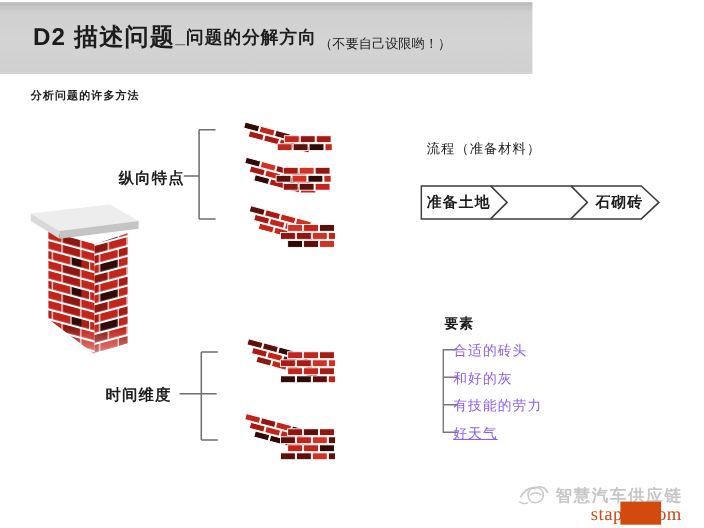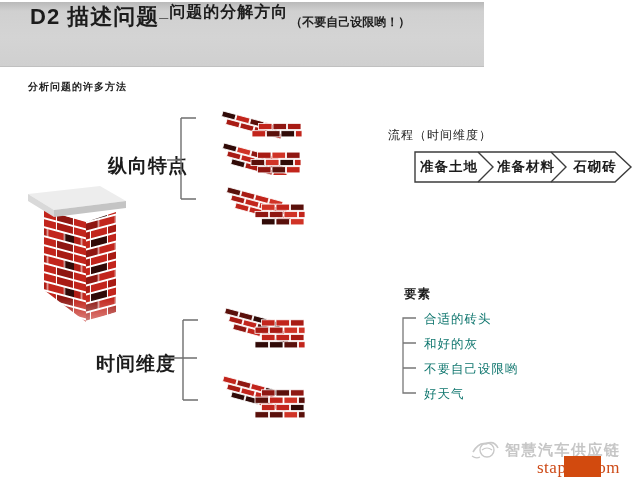--- a/index.html
+++ b/index.html
@@ -4,37 +4,37 @@
 <style>
   html,body{margin:0;padding:0;background:#ffffff;}
   .slide{position:relative;width:640px;height:480px;background:#ffffff;overflow:hidden;
          font-family:"Liberation Sans",sans-serif;color:#1c1c1c;}
   .abs{position:absolute;}
 
   
   .header-bar{left:0;top:2px;width:484px;height:64px;
     background:linear-gradient(180deg,#b9b9b9 0%,#d0d0d0 14%,#d4d4d4 55%,#d0d0d0 100%);
     border-bottom:1px solid #c0c0c0;}
-  .title-line{position:absolute;left:30px;top:0;height:64px;display:flex;align-items:flex-start;white-space:nowrap;}
+  .title-line{position:absolute;left:30px;top:0;height:64px;display:flex;align-items:center;white-space:nowrap;}
   .t-main{font-size:22px;font-weight:bold;letter-spacing:1px;}
   .t-sub{font-size:16px;font-weight:bold;letter-spacing:1px;}
-  .t-note{font-size:12px;font-weight:bold;margin-left:2px;margin-top:12px;}
+  .t-note{font-size:12px;font-weight:normal;margin-left:2px;margin-top:12px;}
 
   .section-title{left:28px;top:80px;font-size:10px;font-weight:bold;letter-spacing:1px;}
 
-  .side-label{font-size:19px;font-weight:bold;letter-spacing:1px;}
+  .side-label{font-size:14px;font-weight:bold;letter-spacing:1px;}
   .lbl-vert{left:108px;top:153px;}
   .lbl-horz{left:96px;top:351px;}
 
   .flow-label{left:388px;top:127px;font-size:12px;letter-spacing:1px;}
   .chev-text{position:absolute;top:0;height:36px;line-height:36px;text-align:center;
              font-size:13.5px;font-weight:bold;letter-spacing:1px;}
 
   .elem-label{left:404px;top:286px;font-size:12.5px;font-weight:bold;letter-spacing:1px;}
-  .elem-item{left:424px;font-size:12.5px;letter-spacing:1px;color:#0f766e;}
+  .elem-item{left:412px;font-size:12.5px;letter-spacing:1px;color:#8b5cf6;}
 
   .wm-brand{left:505px;top:441px;font-size:15px;font-weight:bold;color:#c6c6c6;letter-spacing:1.5px;}
   .wm-site{left:537px;top:458px;font-size:17px;font-family:"Liberation Serif",serif;color:#cd4a17;letter-spacing:0.5px;}
   .wm-block{left:564px;top:456px;width:37px;height:21px;background:#d24a0e;}
 </style>
 </head>
 <body>
 
 <div class="slide">
 
@@ -218,40 +218,39 @@
       <rect x="76.5" y="27.099999999999998" width="6.5" height="6.2" fill="#5a100b" stroke="#ffffff" stroke-width="0.8"></rect>
       <rect x="39.5" y="34.4" width="13.5" height="6.2" fill="#c2251c" stroke="#ffffff" stroke-width="0.8"></rect>
       <rect x="54" y="34.4" width="13.5" height="6.2" fill="#c2251c" stroke="#ffffff" stroke-width="0.8"></rect>
       <rect x="68.5" y="34.4" width="13.5" height="6.2" fill="#300a07" stroke="#ffffff" stroke-width="0.8"></rect>
       <rect x="33" y="41.7" width="13.5" height="6.2" fill="#5a100b" stroke="#ffffff" stroke-width="0.8"></rect>
       <rect x="47.5" y="41.7" width="13.5" height="6.2" fill="#5a100b" stroke="#ffffff" stroke-width="0.8"></rect>
       <rect x="62" y="41.7" width="13.5" height="6.2" fill="#d03326" stroke="#ffffff" stroke-width="0.8"></rect>
       <rect x="76.5" y="41.7" width="6.5" height="6.2" fill="#5a100b" stroke="#ffffff" stroke-width="0.8"></rect>
     </svg>
 
-  <div class="abs flow-label">流程（时间维度）</div>
-  <div class="abs" style="left:382px;top:149px;width:222px;height:36px;margin-left:32px;">
+  <div class="abs flow-label">流程（准备材料）</div>
+  <div class="abs" style="left:382px;top:166px;width:222px;height:36px;">
     <svg width="222" height="36" viewBox="0 0 222 36">
       <polygon points="1,3 201,3 217,18 201,33 1,33" fill="#ffffff" stroke="#3c3c3c" stroke-width="1.4"></polygon>
       <polyline points="64,3 79,18 64,33" fill="none" stroke="#3c3c3c" stroke-width="1.4"></polyline>
       <polyline points="137,3 152,18 137,33" fill="none" stroke="#3c3c3c" stroke-width="1.4"></polyline>
     </svg>
     <div class="chev-text" style="left:0;width:70px;">准备土地</div>
-    <div class="chev-text" style="left:76px;width:72px;">准备材料</div>
     <div class="chev-text" style="left:150px;width:62px;">石砌砖</div>
   </div>
 
   <div class="abs elem-label">要素</div>
   <svg class="abs" style="left:400px;top:308px;" width="20" height="92" viewBox="0 0 20 92">
     <path d="M16,10 H3 V85 H16 M3,35 H16 M3,60 H16" fill="none" stroke="#777777" stroke-width="1.3"></path>
   </svg>
   <div class="abs elem-item" style="top:311px;">合适的砖头</div>
   <div class="abs elem-item" style="top:336px;">和好的灰</div>
-  <div class="abs elem-item" style="top:361px;">不要自己设限哟</div>
-  <div class="abs elem-item" style="top:386px;">好天气</div>
+  <div class="abs elem-item" style="top:361px;">有技能的劳力</div>
+  <div class="abs elem-item" style="top:386px;text-decoration:underline;">好天气</div>
 
   <svg class="abs" style="left:470px;top:437px;" width="32" height="24" viewBox="0 0 32 24">
     <path d="M3,15 Q9,5 16,7 Q24,3 28,11" fill="none" stroke="#c9c9c9" stroke-width="1.6"></path>
     <circle cx="17" cy="13" r="7" fill="none" stroke="#c9c9c9" stroke-width="1.4"></circle>
     <path d="M12,13 Q17,9 22,13" fill="none" stroke="#c9c9c9" stroke-width="1.2"></path>
     <path d="M2,19 Q6,22 10,20" fill="none" stroke="#c9c9c9" stroke-width="1.2"></path>
   </svg>
   <div class="abs wm-brand">智慧汽车供应链</div>
   <div class="abs wm-site">stapnb.com</div>
   <div class="abs wm-block"></div>

